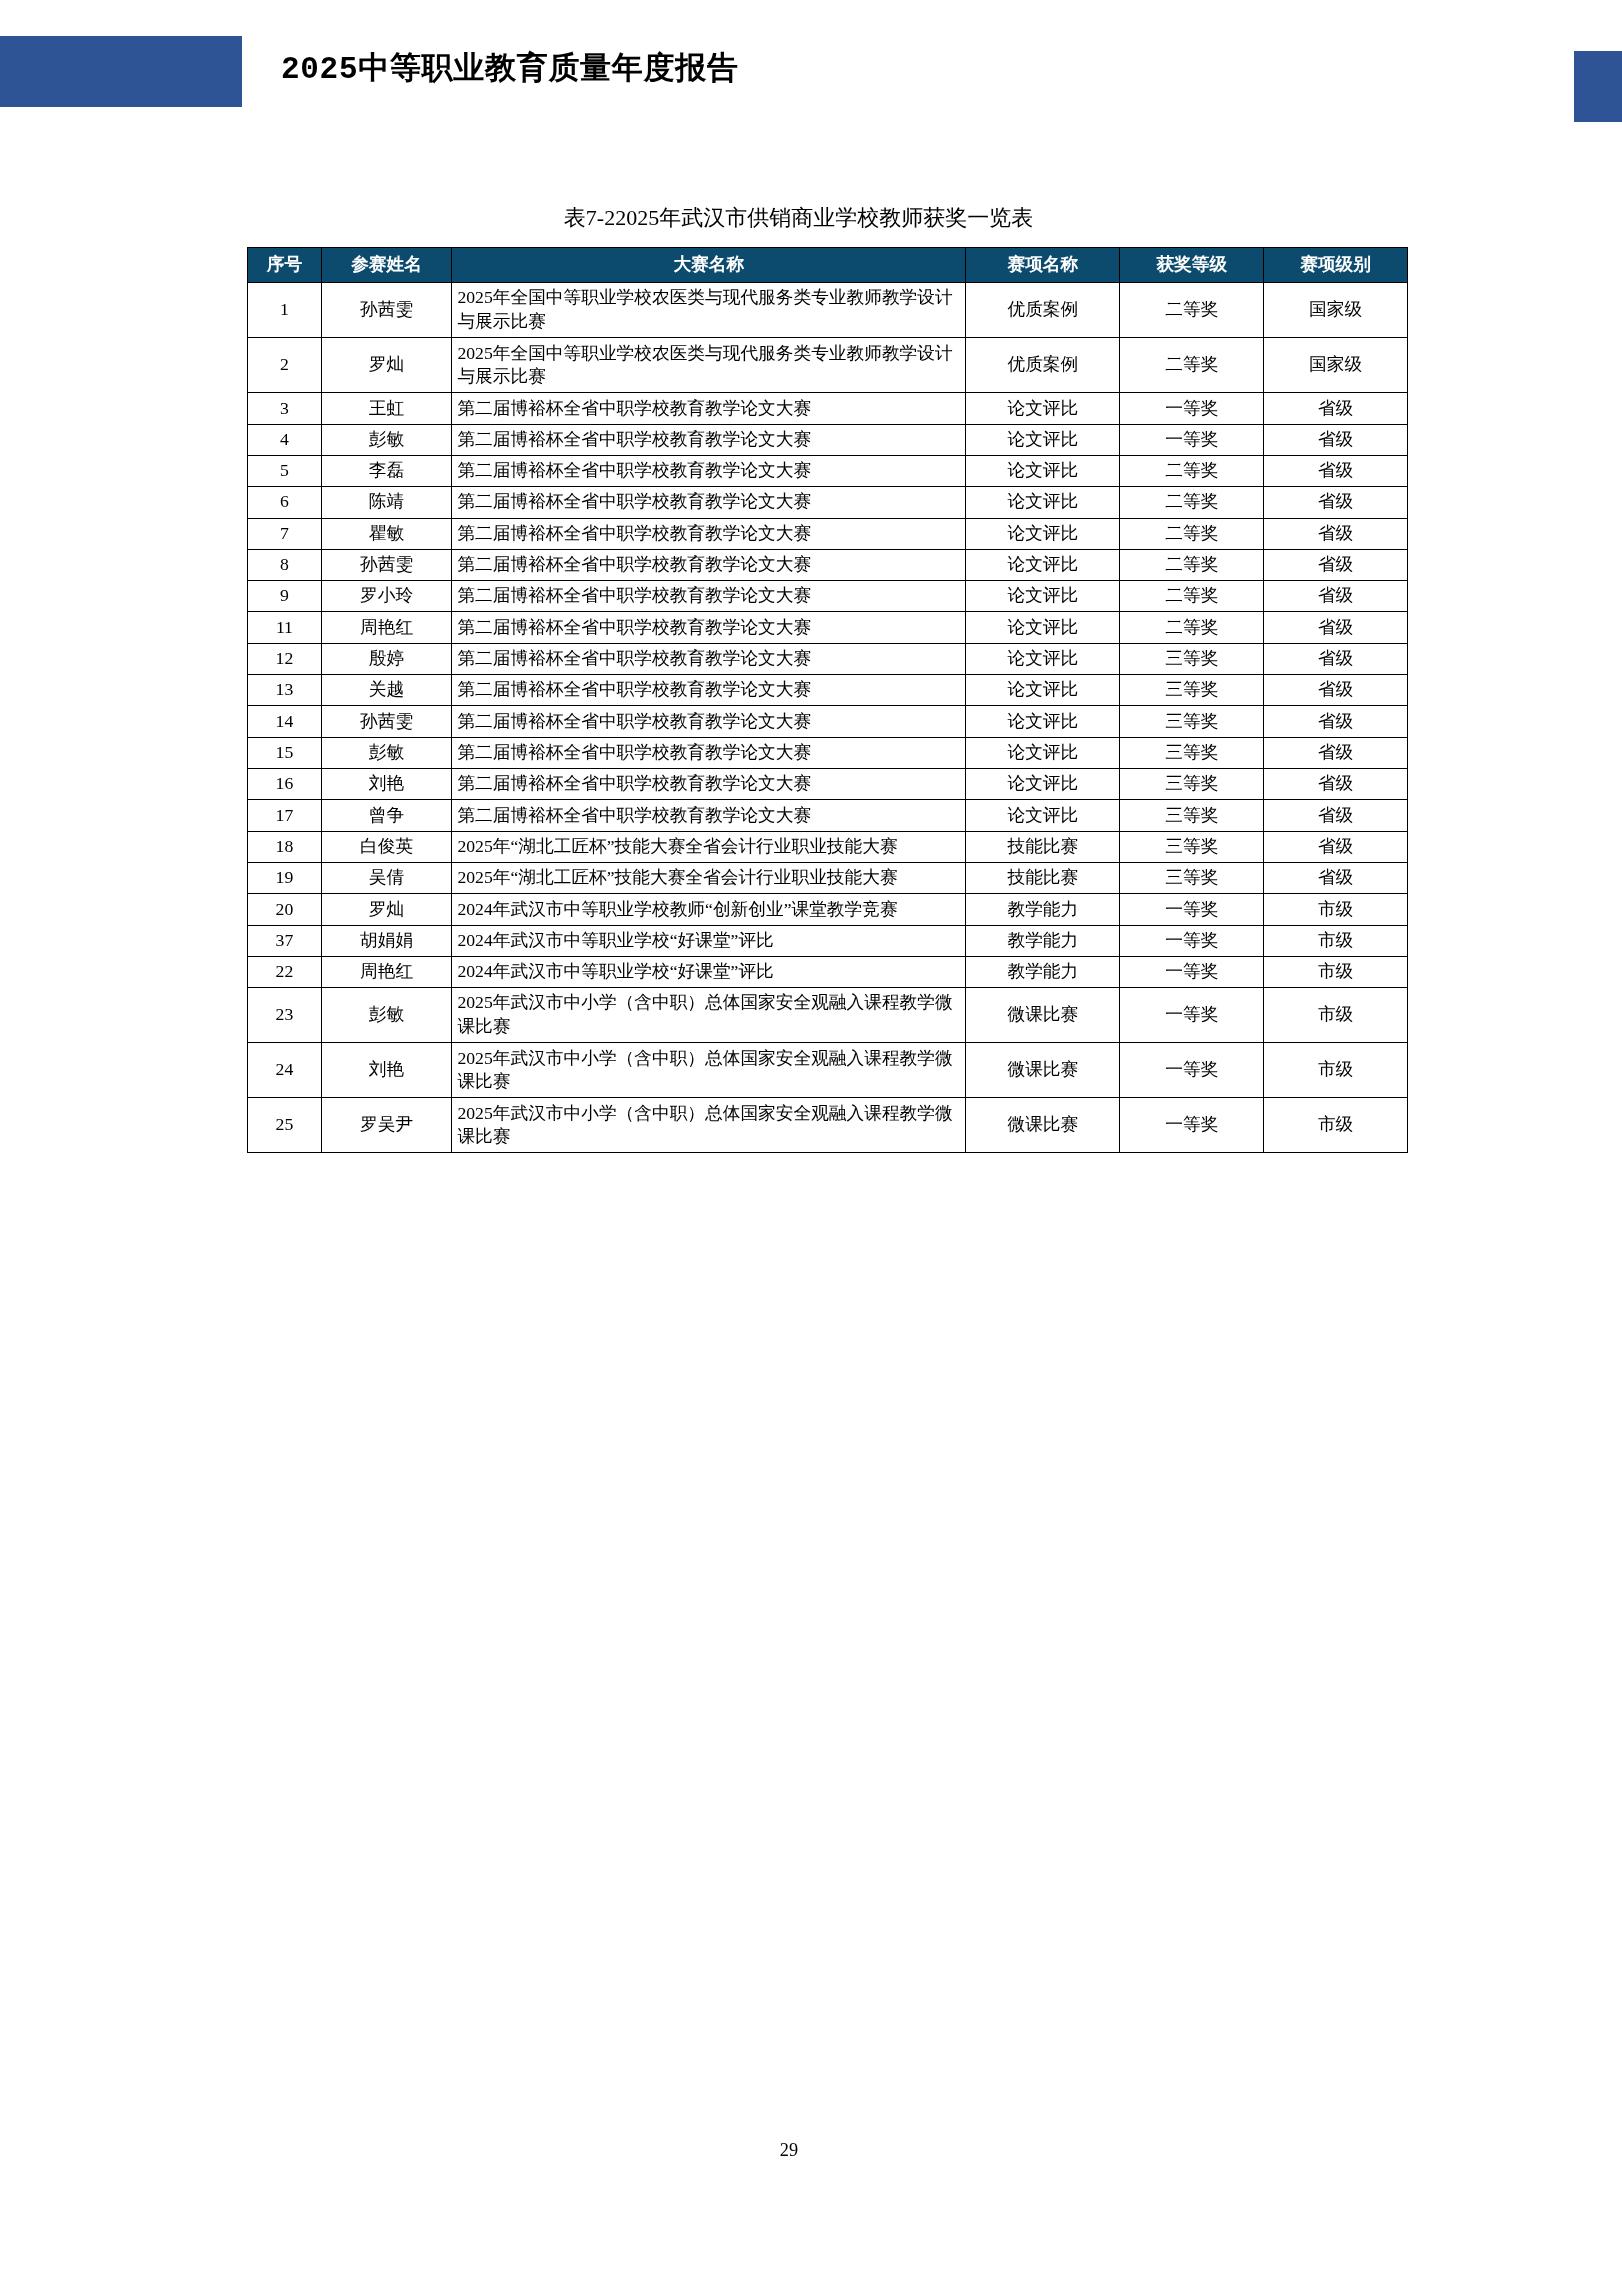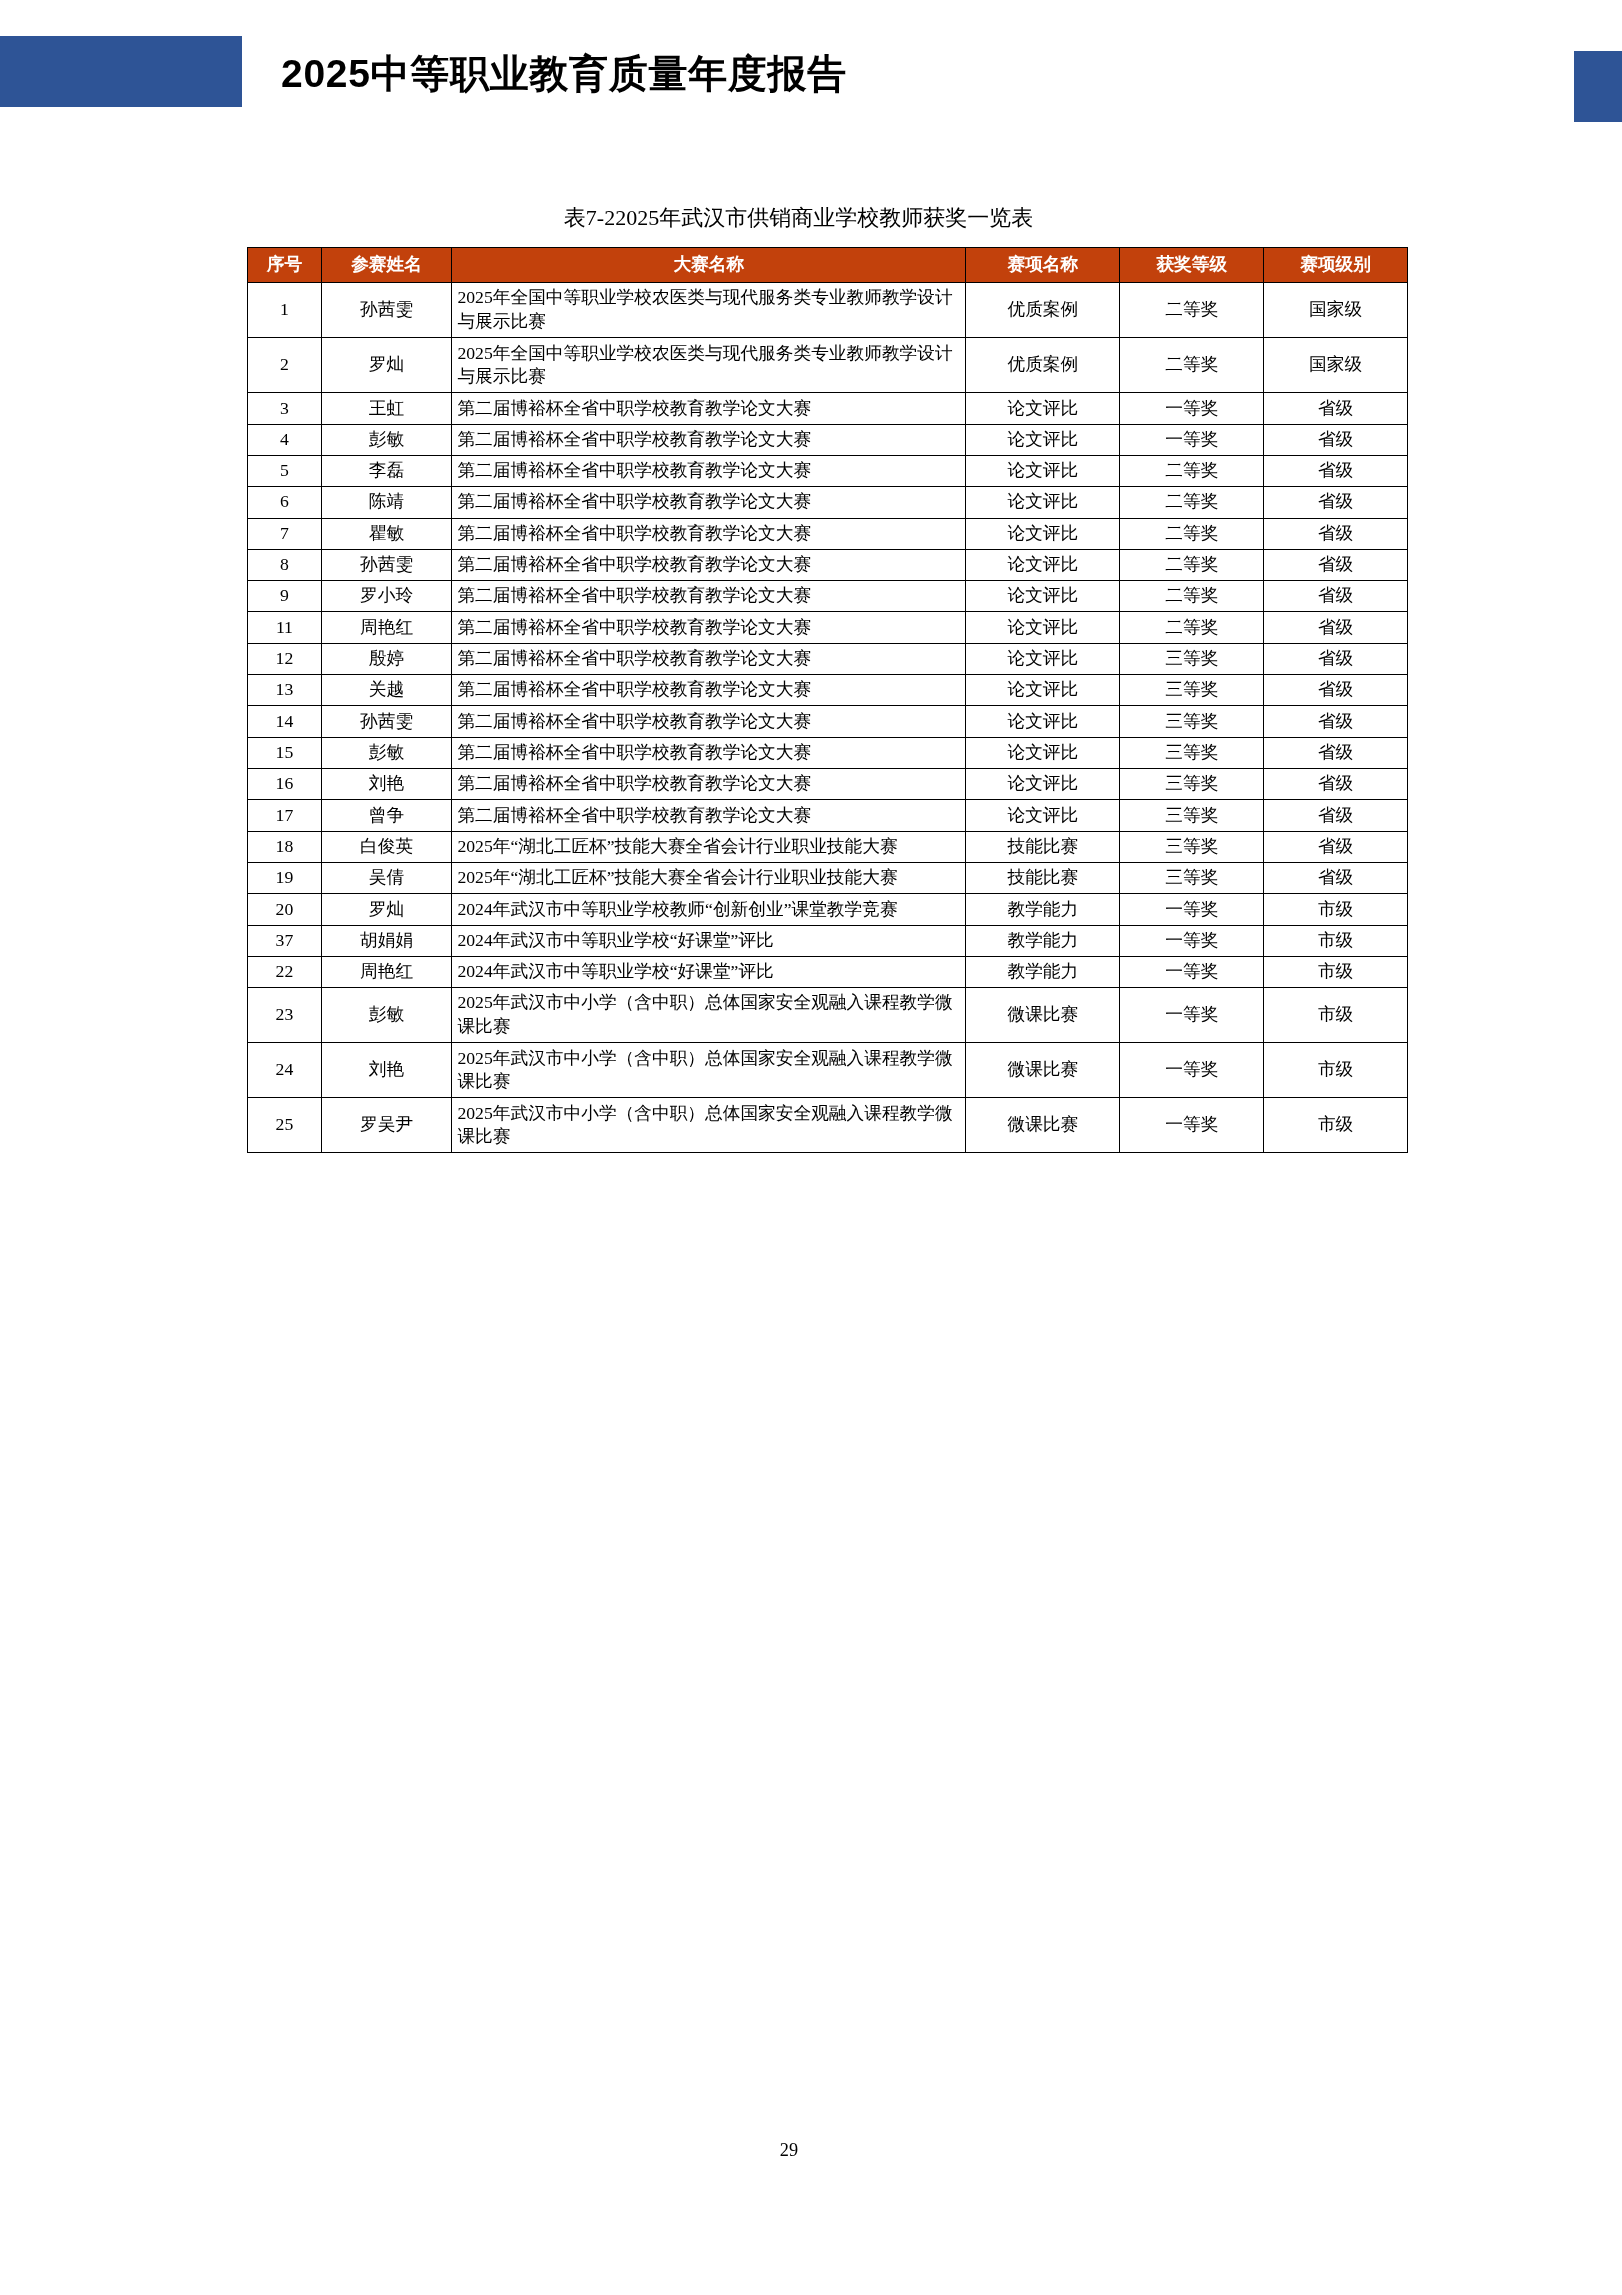--- a/index.html
+++ b/index.html
@@ -37,23 +37,23 @@
     right: 0;
     top: 51px;
     width: 49px;
     height: 71px;
     background: #2e5496;
   }
   .header-title {
     position: absolute;
     left: 281px;
     top: 47px;
-    font-family: Liberation Sans, sans-serif;
+    font-family: Liberation Mono, monospace;
     font-weight: bold;
-    font-size: 39px;
+    font-size: 31px;
     letter-spacing: 0.7px;
     color: #000000;
     white-space: nowrap;
   }
 
   
   .table-caption {
     position: absolute;
     top: 203px;
     left: 0;
@@ -79,21 +79,21 @@
   table.award-table th,
   table.award-table td {
     border: 1px solid #000000;
     font-size: 17.7px;
     line-height: 1.34;
     padding: 3.3px 5.2px;
     vertical-align: middle;
     font-family: "Liberation Serif", "DejaVu Serif", serif;
   }
   table.award-table thead th {
-    background: #c2410c;
+    background: #0c4a6e;
     color: #ffffff;
     text-align: center;
     font-weight: bold;
     font-size: 17.7px;
     height: 29px;
     padding: 2.6px 3.9px;
   }
   .col-no    { width: 63px;  text-align: center; }
   .col-name  { width: 118px; text-align: center; }
   .col-comp  { width: 491px; text-align: left; }

